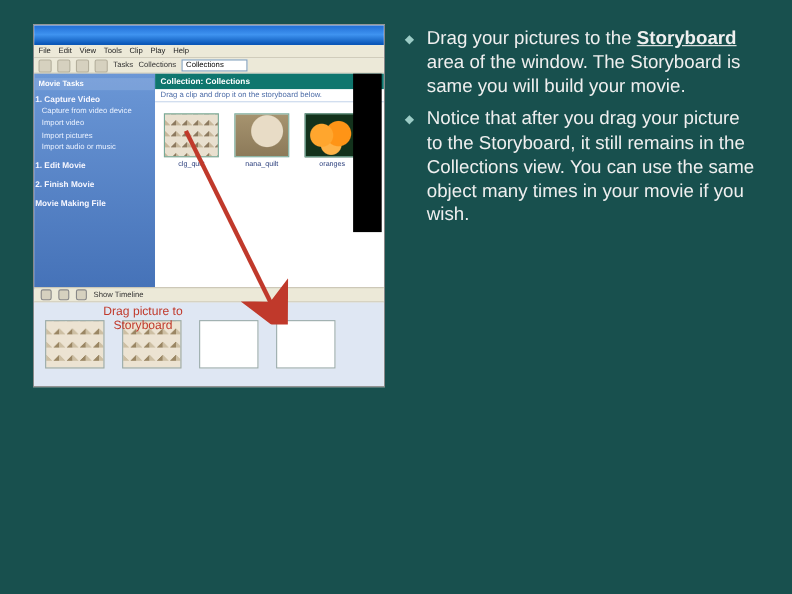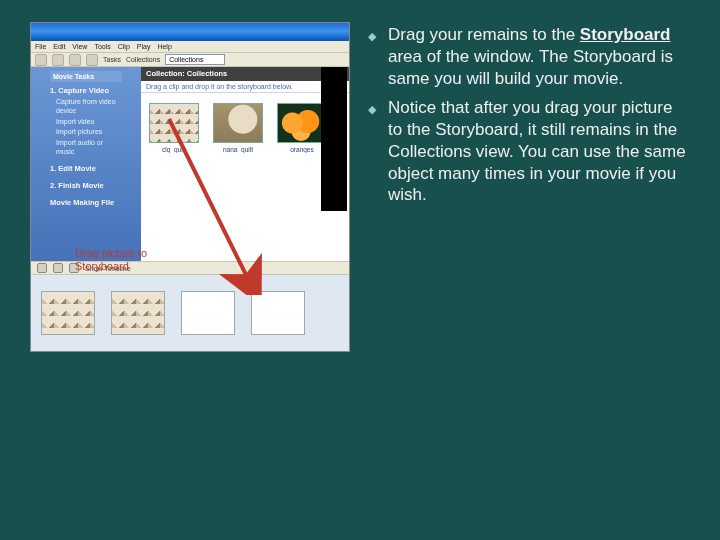--- a/index.html
+++ b/index.html
@@ -70,41 +70,41 @@
   .tbtn { width: 12px; height: 12px; background: #d6d1bf; border: 1px solid #b4af9c; border-radius: 2px; }
   .toolbar .label { font-size:7px; color:#333; }
   .toolbar .dd { height:11px; border:1px solid #7f9db9; background:#fff; font-size:7px; padding:0 3px; display:flex; align-items:center; min-width:60px; }
   .body {
     display: flex;
     height: 196px;
   }
   .sidebar {
     width: 110px;
     background: linear-gradient(#6b97d6, #4572b8);
-    padding: 4px 19px;
+    padding: 4px 1px;
     color: #fff;
     font-size: 7px;
   }
   .sidebar-title {
     background: rgba(255,255,255,0.12);
     padding: 2px 3px;
     font-weight: bold;
     margin-bottom: 2px;
   }
   .sb-group { margin-bottom: 4px; }
   .sb-head { font-weight: bold; font-size:7.5px; padding:2px 0; color:#f7f7ff; }
   .sb-item { padding: 1px 0 1px 6px; color:#e9f1ff; line-height:1.25; }
   .main {
     flex: 1;
     background: #ffffff;
     position: relative;
   }
   .main-header {
     height: 14px;
-    background: #404040;
+    background: #0f766e;
     color: #fff;
     font-weight: bold;
     font-size: 7.5px;
     padding: 2px 5px;
   }
   .main-sub {
     font-size: 7px;
     color: #4a6aa6;
     padding: 2px 5px;
     border-bottom: 1px solid #c8d6ec;
@@ -137,25 +137,26 @@
       #13321c;
   }
   .preview {
     position: absolute;
     top: 44px; right: 2px;
     width: 26px; height: 144px;
     background: #000;
   }
   .drag-label {
     position: absolute;
-    left: 44px; top: 224px;
+    left: 44px; top: 254px;
     width: 110px;
     color: #c0392b;
     font-family: "Comic Sans MS", cursive, sans-serif;
     font-size: 11px;
+    text-align: center;
     line-height: 1.2;
   }
   .arrow {
     position: absolute;
     left: 120px; top: 92px;
     width: 118px; height: 180px;
     pointer-events: none;
   }
   .storyboard-bar {
     position: absolute;
@@ -319,21 +320,21 @@
           </marker>
         </defs>
         <path d="M18,4 L100,170" stroke="#c0392b" stroke-width="4" fill="none" marker-end="url(#ah)"></path>
       </svg>
     </div>
 
     <div class="bullets">
       <div class="bul">
         <div class="mark">◆</div>
         <div class="txt">
-          <span>Drag your remains to the </span><b>Storyboard</b><span> area of the window. The Storyboard is same you will build your movie.</span>
+          <span>Drag your pictures to the </span><b>Storyboard</b><span> area of the window. The Storyboard is same you will build your movie.</span>
         </div>
       </div>
       <div class="bul">
         <div class="mark">◆</div>
         <div class="txt">Notice that after you drag your picture to the Storyboard, it still remains in the Collections view. You can use the same object many times in your movie if you wish.</div>
       </div>
     </div>
 
   </div>
 </div>

